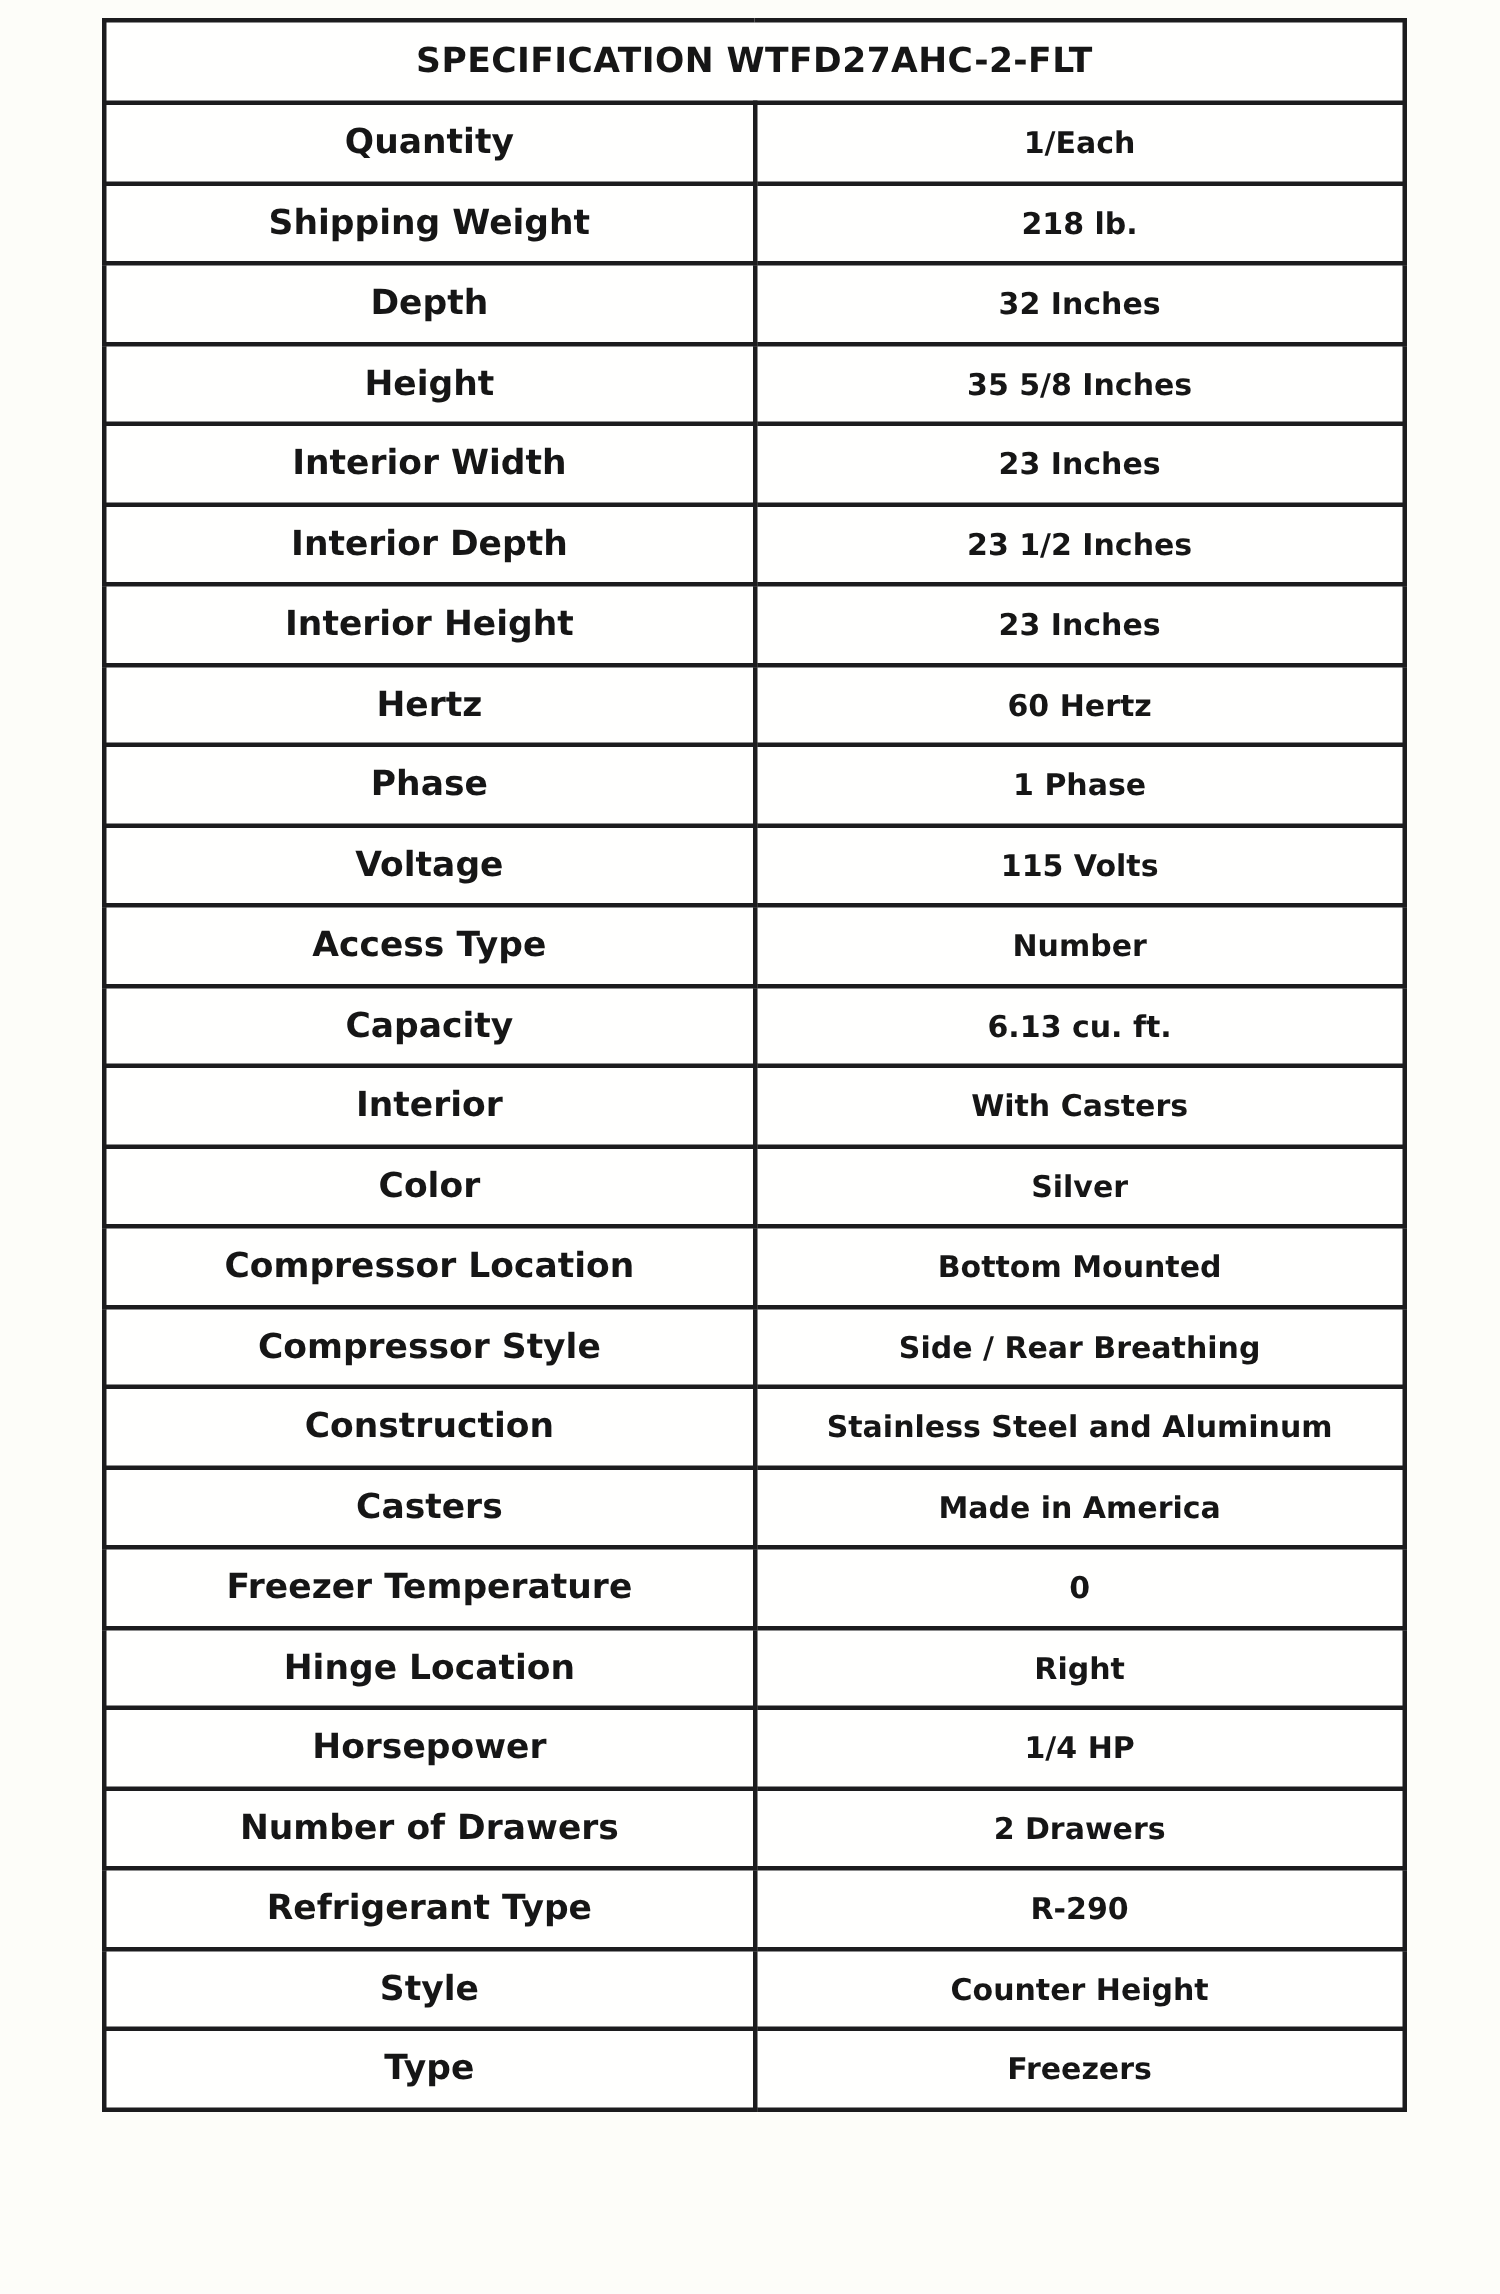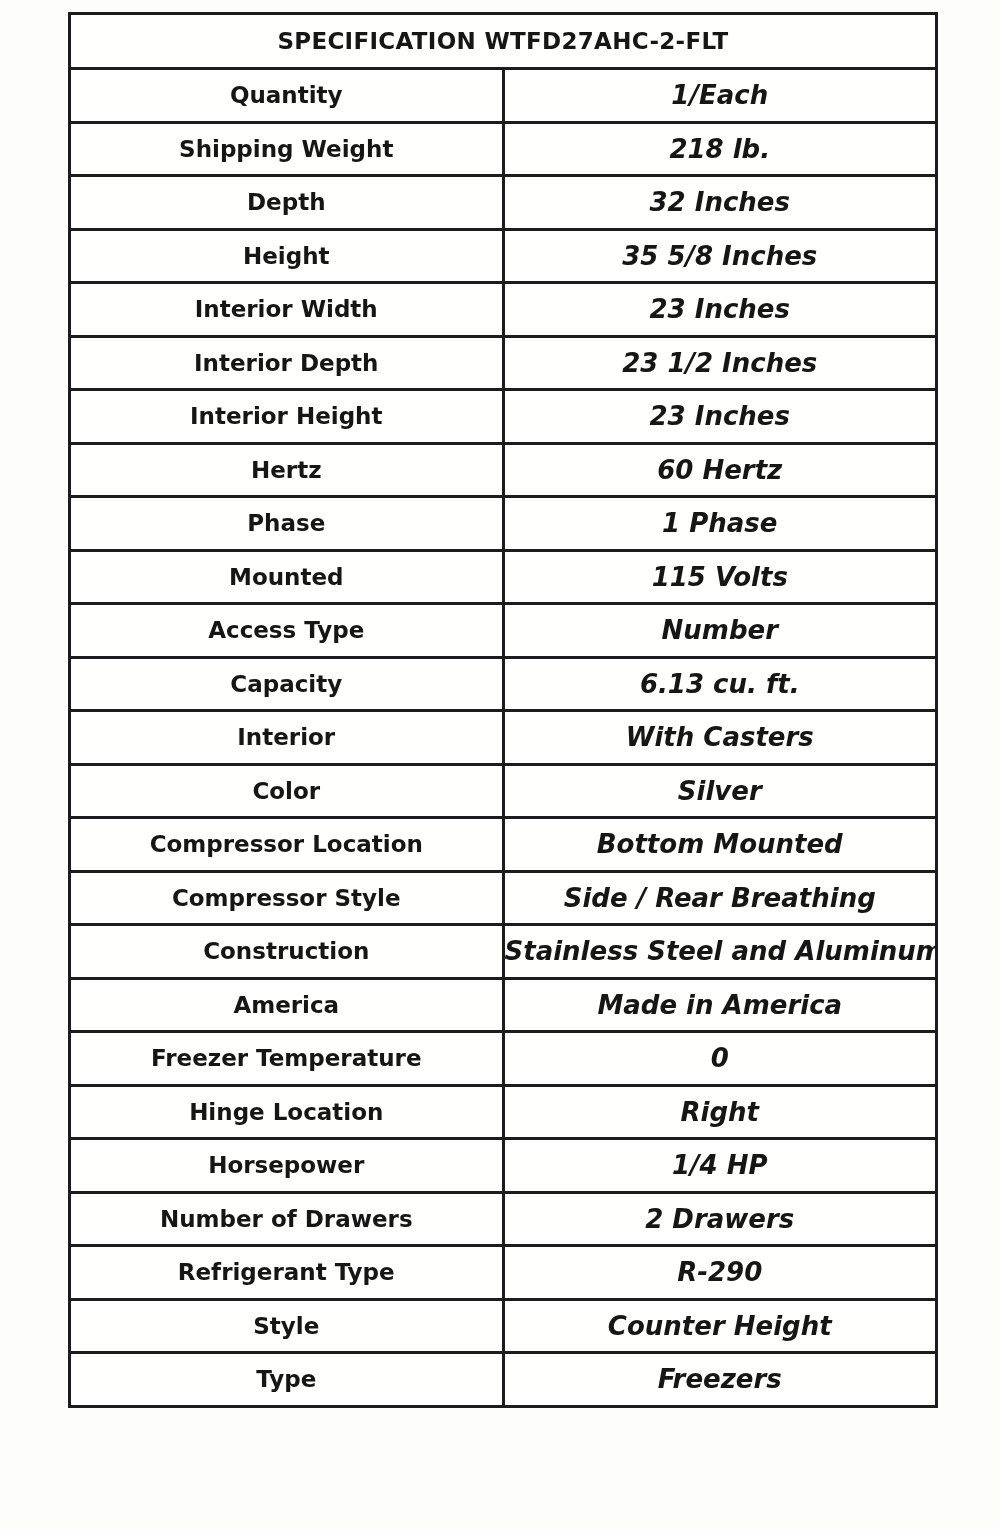--- a/index.html
+++ b/index.html
@@ -35,23 +35,22 @@
     font-weight: 700;
     letter-spacing: 0.3px;
   }
   .spec-table td.label-cell {
     width: 399px;
     height: 50.5px;
     font-size: 23px;
     font-weight: 700;
   }
   .spec-table td.value-cell {
-    font-size: 26px;
+    font-size: 20px;
     font-weight: 700;
-    font-style: italic;
   }
 </style>
 </head>
 <body>
 
 <table class="spec-table">
   <thead>
     <tr>
       <th class="table-title" colspan="2">SPECIFICATION WTFD27AHC-2-FLT</th>
     </tr>
@@ -87,21 +86,21 @@
       </tr>
       <tr>
         <td class="label-cell">Hertz</td>
         <td class="value-cell">60 Hertz</td>
       </tr>
       <tr>
         <td class="label-cell">Phase</td>
         <td class="value-cell">1 Phase</td>
       </tr>
       <tr>
-        <td class="label-cell">Mounted</td>
+        <td class="label-cell">Voltage</td>
         <td class="value-cell">115 Volts</td>
       </tr>
       <tr>
         <td class="label-cell">Access Type</td>
         <td class="value-cell">Number</td>
       </tr>
       <tr>
         <td class="label-cell">Capacity</td>
         <td class="value-cell">6.13 cu. ft.</td>
       </tr>
@@ -119,21 +118,21 @@
       </tr>
       <tr>
         <td class="label-cell">Compressor Style</td>
         <td class="value-cell">Side / Rear Breathing</td>
       </tr>
       <tr>
         <td class="label-cell">Construction</td>
         <td class="value-cell">Stainless Steel and Aluminum</td>
       </tr>
       <tr>
-        <td class="label-cell">America</td>
+        <td class="label-cell">Casters</td>
         <td class="value-cell">Made in America</td>
       </tr>
       <tr>
         <td class="label-cell">Freezer Temperature</td>
         <td class="value-cell">0</td>
       </tr>
       <tr>
         <td class="label-cell">Hinge Location</td>
         <td class="value-cell">Right</td>
       </tr>

